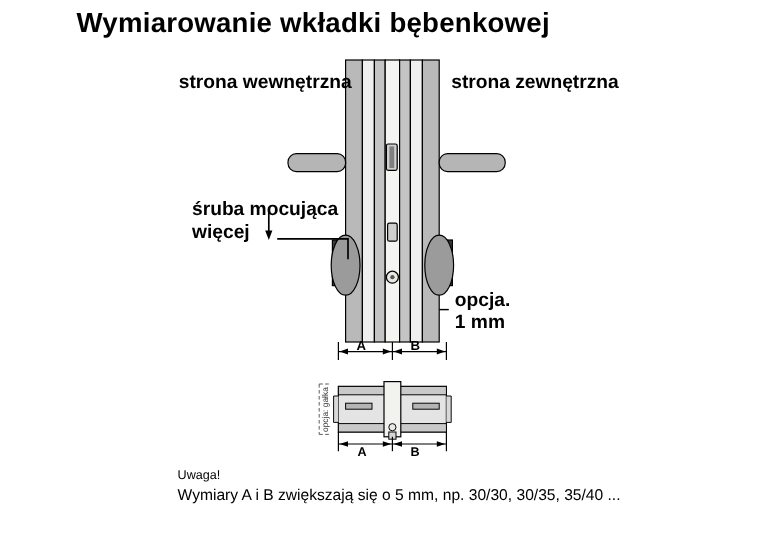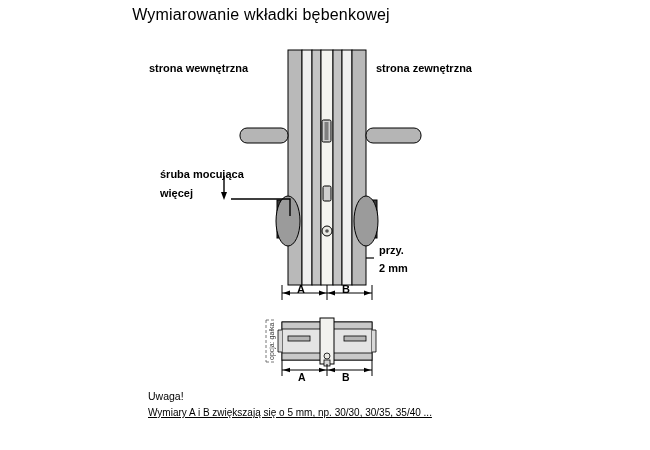--- a/index.html
+++ b/index.html
@@ -20,46 +20,45 @@
     width: 650px;
     height: 450px;
   }
 
   .title {
     position: absolute;
     left: 0;
     top: 6px;
     width: 522px;
     text-align: center;
+    font-size: 23px;
+    font-weight: bold;
+    letter-spacing: 0.2px;
+  }
+
+  .lbl {
+    position: absolute;
     font-size: 16px;
-    font-weight: normal;
-    letter-spacing: 0.2px;
-  }
-
-  .lbl {
-    position: absolute;
-    font-size: 11px;
     font-weight: bold;
     line-height: 15px;
   }
 
   .note-head {
     position: absolute;
     left: 148px;
     top: 390px;
     font-size: 10.5px;
     font-weight: normal;
   }
   .note-line {
     position: absolute;
     left: 148px;
-    font-size: 10px;
+    font-size: 13px;
     line-height: 14px;
     white-space: nowrap;
-    text-decoration: underline;
   }
 
   
   .diagram {
     position: absolute;
     left: 0;
     top: 0;
     width: 650px;
     height: 450px;
   }
@@ -181,22 +180,22 @@
 
   </svg>
 
   <div class="lbl" style="left:149px; top:61px;">strona wewnętrzna</div>
 
   <div class="lbl" style="left:160px; top:167px;">śruba mocująca</div>
 
   <div class="lbl" style="left:376px; top:61px;">strona zewnętrzna</div>
   <div class="lbl" style="left:160px; top:186px;">więcej</div>
 
-  <div class="lbl" style="left:379px; top:243px;">przy.</div>
-  <div class="lbl" style="left:379px; top:261px;">2 mm</div>
+  <div class="lbl" style="left:379px; top:243px;">opcja.</div>
+  <div class="lbl" style="left:379px; top:261px;">1 mm</div>
 
   <div class="dimtxt" style="left:297px; top:283px;">A</div>
   <div class="dimtxt" style="left:342px; top:283px;">B</div>
 
   <div class="dimtxt" style="left:298px; top:371px; font-size:10.5px;">A</div>
   <div class="dimtxt" style="left:342px; top:371px; font-size:10.5px;">B</div>
 
   <div class="vert-label" style="left:268px; top:360px;">opcja: gałka</div>
 
   <div class="note-head">Uwaga!</div>

